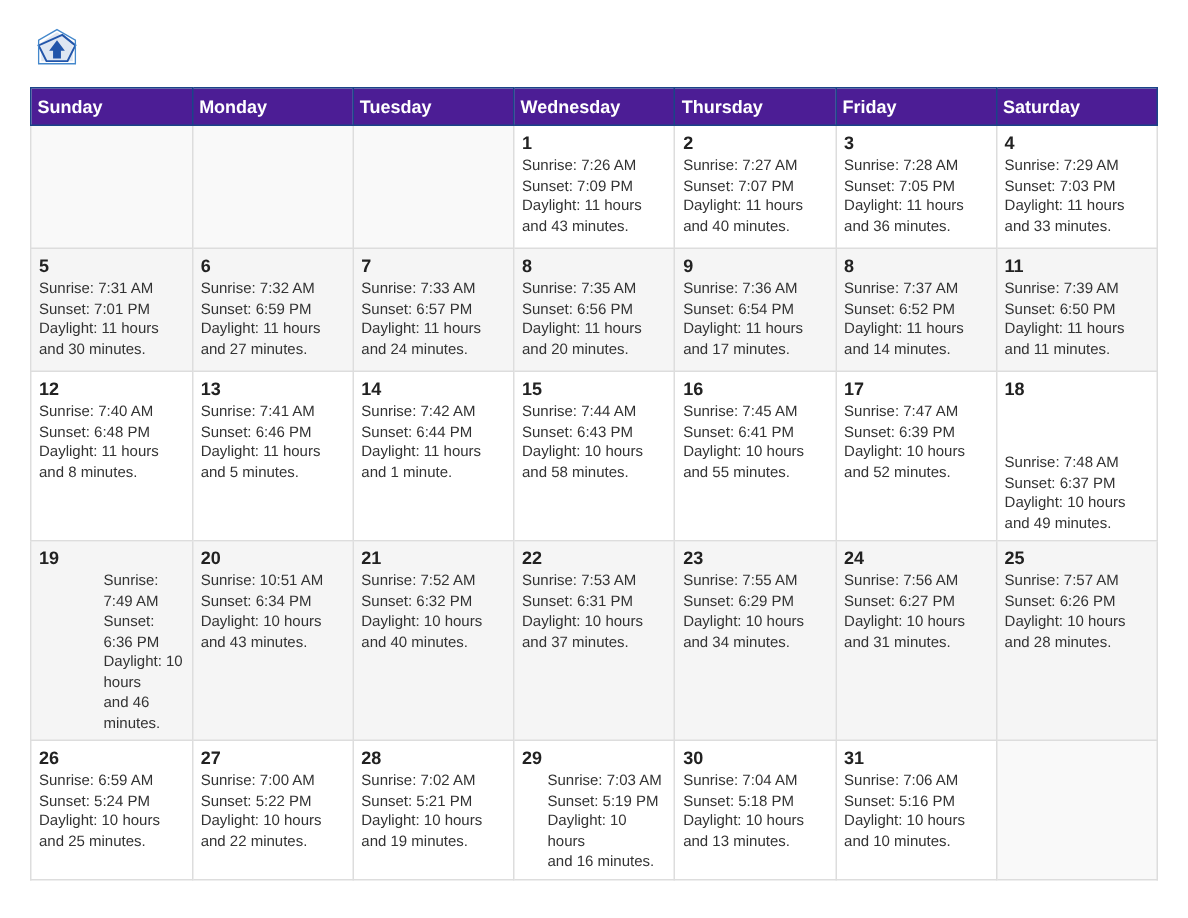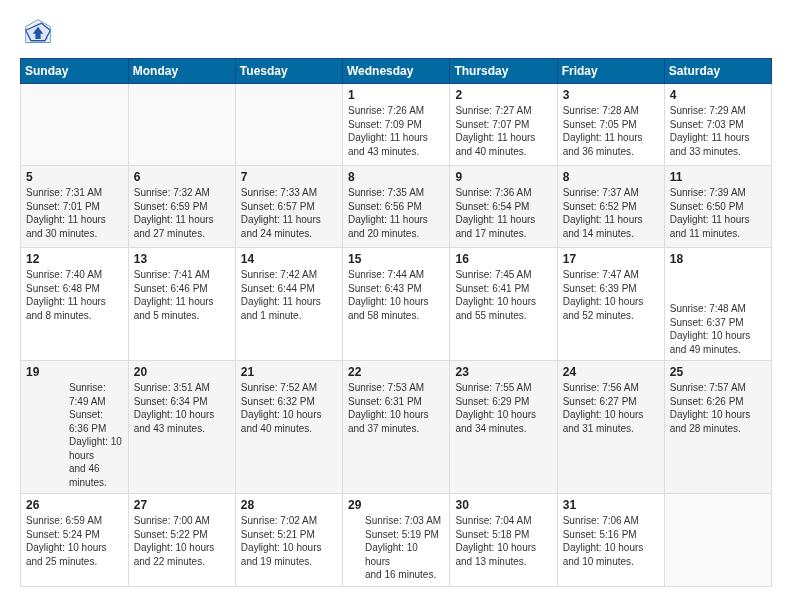--- a/index.html
+++ b/index.html
@@ -56,21 +56,21 @@
     .location {
       font-size: 14px;
       color: #444;
     }
     .calendar {
       width: 100%;
       border-collapse: collapse;
       border: 1px solid #ccc;
     }
     .calendar th {
-      background: #0369a1;
+      background: #4c1d95;
       color: #fff;
       font-size: 12px;
       font-weight: bold;
       padding: 5px 4px;
       text-align: left;
       border: 1px solid #1a4488;
     }
     .calendar td {
       width: 108px;
       vertical-align: top;
@@ -276,21 +276,21 @@
         <tr>
           <td>
             <div class="day-num">19</div>
             <div class="day-info" style="white-space: pre-line; margin-left: 43px;">Sunrise: 7:49 AM
 Sunset: 6:36 PM
 Daylight: 10 hours
 and 46 minutes.</div>
           </td>
           <td>
             <div class="day-num">20</div>
-            <div class="day-info" style="white-space: pre-line;">Sunrise: 3:51 AM
+            <div class="day-info" style="white-space: pre-line;">Sunrise: 10:51 AM
 Sunset: 6:34 PM
 Daylight: 10 hours
 and 43 minutes.</div>
           </td>
           <td>
             <div class="day-num">21</div>
             <div class="day-info" style="white-space: pre-line;">Sunrise: 7:52 AM
 Sunset: 6:32 PM
 Daylight: 10 hours
 and 40 minutes.</div>

